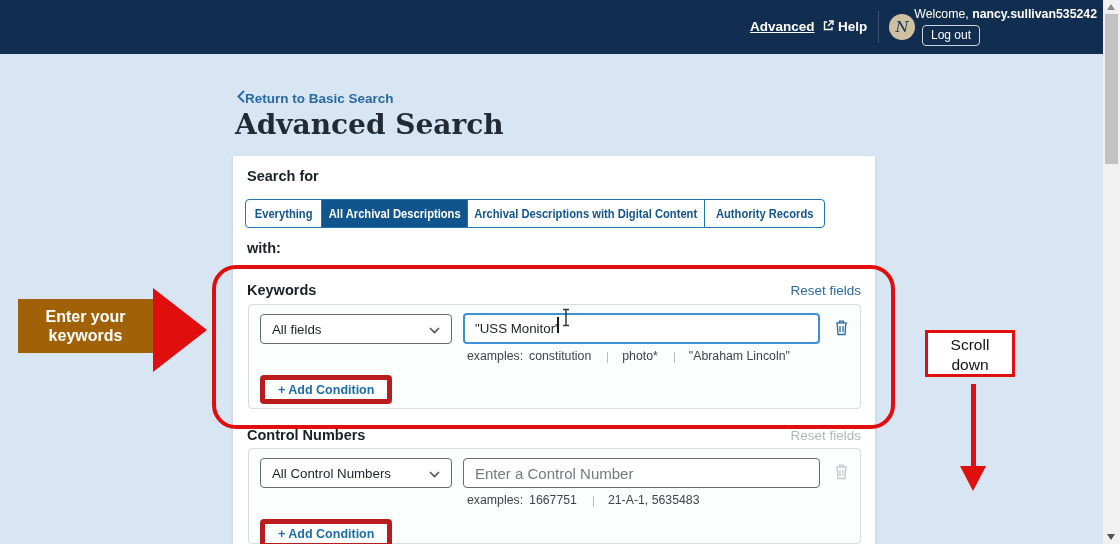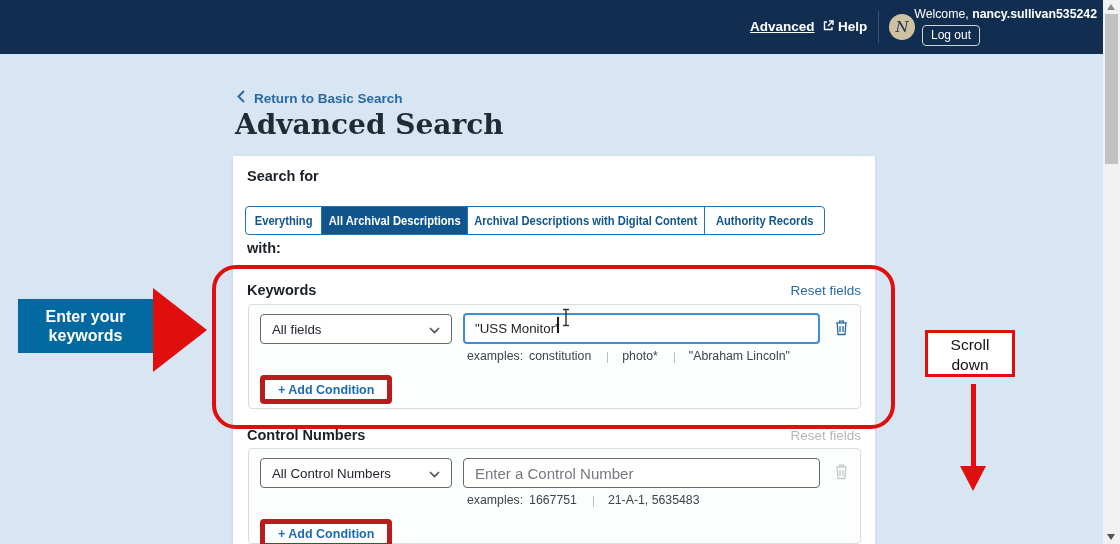--- a/index.html
+++ b/index.html
@@ -14,26 +14,26 @@
   .brand-bottom { font-family:"DejaVu Serif", serif; font-size:23px; letter-spacing:1px; margin-top:1px; }
   .adv-link { position:absolute; left:750px; top:19px; color:#ffffff; font-size:13.5px; font-weight:700; text-decoration:underline; cursor:pointer; }
   .help-link { position:absolute; left:823px; top:19px; color:#ffffff; font-size:13.5px; font-weight:700; cursor:pointer; display:flex; align-items:center; gap:4px; }
   .hdr-divider { position:absolute; left:878px; top:11px; width:1px; height:32px; background:#3b5170; }
   .avatar { position:absolute; left:889px; top:14px; width:26px; height:26px; border-radius:50%; background:#cec1a2; display:flex; align-items:center; justify-content:center; font-family:"DejaVu Serif", serif; font-style:italic; font-size:15px; color:#14304f; }
   .welcome { position:absolute; right:23px; top:7px; color:#ffffff; font-size:12.3px; white-space:nowrap; }
   .welcome b { font-weight:700; }
   .logout-btn { position:absolute; left:922px; top:25px; padding:2px 8px 3px; border:1px solid #cdd3da; border-radius:4px; color:#ffffff; font-size:12px; background:transparent; cursor:pointer; font-family:"Liberation Sans",sans-serif; }
 
   
-  .back-link { position:absolute; left:237px; top:90px; color:#2a6aa3; font-size:13.5px; font-weight:600; display:flex; align-items:center; gap:9px; cursor:pointer; }
+  .back-link { position:absolute; left:237px; top:90px; color:#2a6aa3; font-size:13.5px; font-weight:600; display:flex; align-items:center; gap:0; cursor:pointer; }
   .page-title { position:absolute; left:235px; top:108px; font-family:"DejaVu Serif", serif; font-size:28px; color:#212b36; }
 
   .card { position:absolute; left:233px; top:156px; width:642px; height:388px; background:#ffffff; box-shadow:0 1px 3px rgba(0,0,0,.12); }
   .sec-label { position:absolute; font-size:14.5px; font-weight:700; color:#1b2027; }
-  .tabs { position:absolute; left:12px; top:50px; display:flex; }
+  .tabs { position:absolute; left:12px; top:43px; display:flex; }
   .tab { height:29px; border:1px solid #2173b3; background:#ffffff; color:#11558e; font-weight:700; font-size:13px; display:flex; align-items:center; justify-content:center; margin-left:-1px; cursor:pointer; }
   .tab span { display:inline-block; transform:scaleX(.86); white-space:nowrap; }
   .tab:first-child { margin-left:0; border-radius:4px 0 0 4px; }
   .tab:last-child { border-radius:0 4px 4px 0; }
   .tab.selected { background:#11558e; color:#ffffff; }
   .t0{width:77px;} .t1{width:147px;} .t2{width:238px;} .t3{width:121px;}
 
   .reset-link { position:absolute; right:14px; font-size:13.5px; font-weight:500; color:#2a6aa3; cursor:pointer; }
   .reset-link.disabled { color:#b3b6ba; cursor:default; }
 
@@ -49,21 +49,21 @@
   .trash-btn.disabled { cursor:default; }
 
   .examples { position:absolute; left:218px; top:44px; font-size:12.3px; color:#3f444b; display:flex; align-items:flex-end; white-space:nowrap; }
   .examples .ex { margin-left:6px; }
   .examples .sep { display:inline-block; width:1px; height:11px; background:#b9bec4; margin-left:16px; margin-right:8px; }
 
   .add-btn { position:absolute; left:11px; top:70px; height:29px; padding:0 13px; border:5px solid #b91c1c; border-radius:4px; background:#fff; color:#1a6cab; font-size:12.5px; font-weight:600; cursor:pointer; font-family:"Liberation Sans",sans-serif; }
 
   
   .red-rect { position:absolute; left:212px; top:265px; width:683px; height:164px; border:4px solid #e10e0e; border-radius:24px; }
-  .arrow-body { position:absolute; left:18px; top:299px; width:135px; height:54px; background:#0369a1; color:#fff; font-weight:700; font-size:16px; line-height:19px; text-align:center; padding-top:8px; }
+  .arrow-body { position:absolute; left:18px; top:299px; width:135px; height:54px; background:#a16207; color:#fff; font-weight:700; font-size:16px; line-height:19px; text-align:center; padding-top:8px; }
   .arrow-head { position:absolute; left:153px; top:288px; width:0; height:0; border-top:42px solid transparent; border-bottom:42px solid transparent; border-left:54px solid #e10e0e; }
   .scroll-box { position:absolute; left:925px; top:330px; width:90px; height:47px; background:#ffffff; border:3px solid #e10e0e; text-align:center; font-size:15.5px; line-height:20px; color:#111; padding-top:2px; }
   .da-shaft { position:absolute; left:971px; top:384px; width:5px; height:84px; background:#e10e0e; }
   .da-head { position:absolute; left:960px; top:466px; width:0; height:0; border-left:13px solid transparent; border-right:13px solid transparent; border-top:25px solid #e10e0e; }
   .caret { position:absolute; left:557px; top:317px; width:1.5px; height:16px; background:#1b1b1b; }
   .ibeam { position:absolute; left:559px; top:308px; }
 
   
   .scrollbar { position:absolute; right:0; top:0; width:17px; height:544px; background:#f1f1f1; }
   .sb-thumb { position:absolute; left:2px; top:14px; width:13px; height:150px; background:#c2c2c2; }

